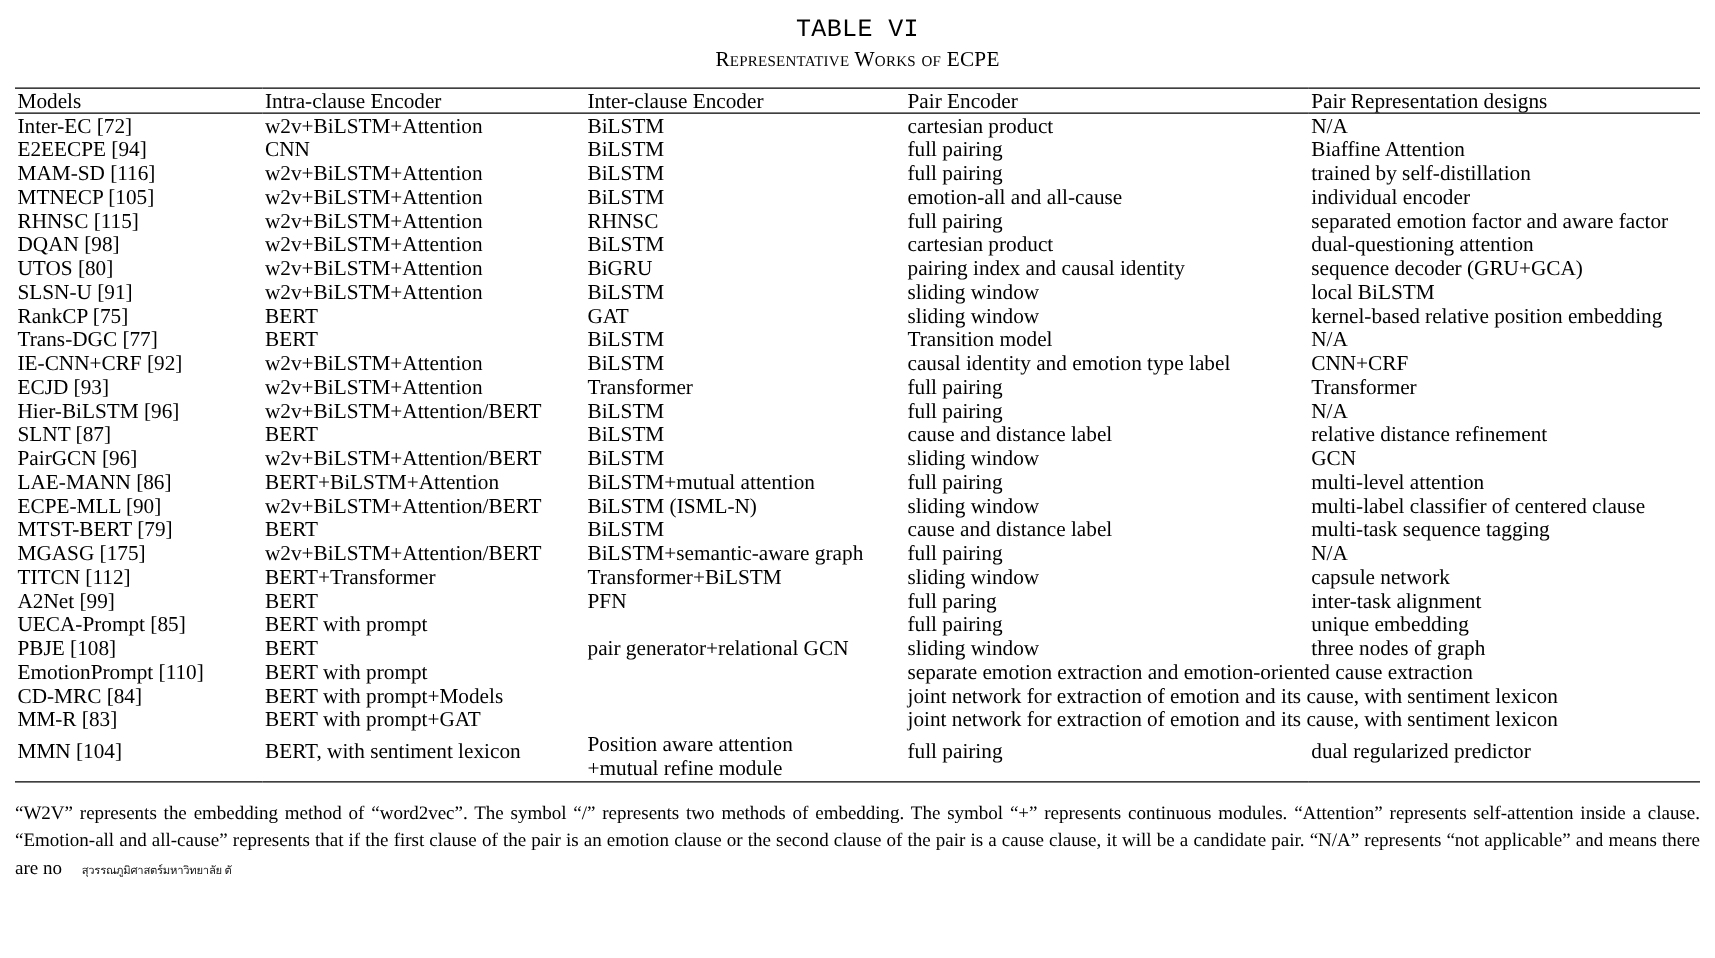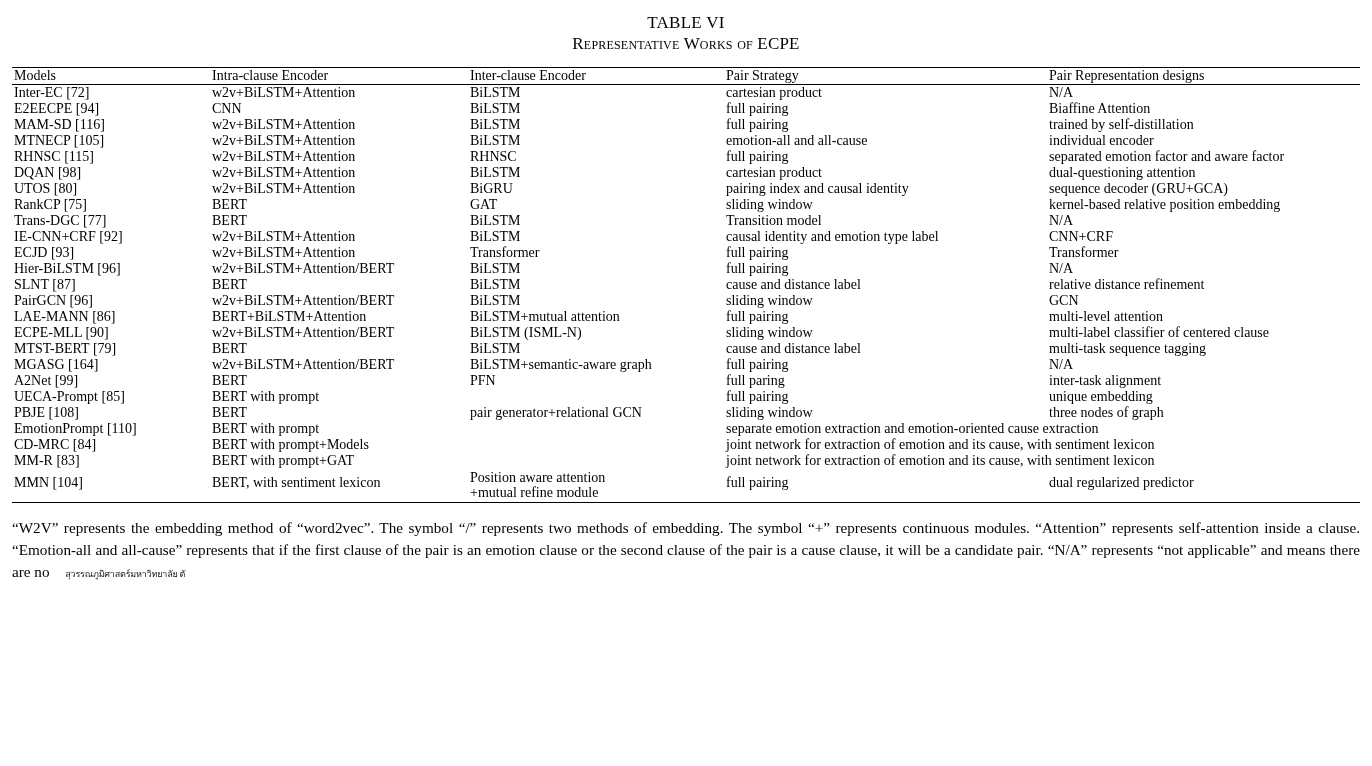--- a/index.html
+++ b/index.html
@@ -20,35 +20,36 @@
     height: 766px;
     padding: 0;
     box-sizing: border-box;
   }
   .caption {
     text-align: center;
     margin-top: 12px;
     line-height: 1.25;
   }
   .caption .line1 {
-    font-size: 17px;
+    font-size: 20px;
     letter-spacing: 0.3px;
+    font-family: Liberation Mono, monospace;
   }
   .caption .line2 {
     font-size: 17px;
     letter-spacing: 0.2px;
     font-variant: small-caps;
   }
   .table-wrap {
     margin: 12px 12px 0 12px;
   }
   table.tbl {
     width: 1348px;
     border-collapse: collapse;
-    font-size: 14px;
+    font-size: 17px;
     line-height: 1.0;
   }
   table.tbl td, table.tbl th {
     padding: 1px 2px 1px 2px;
     vertical-align: top;
     text-align: left;
     font-weight: normal;
   }
   thead td, thead th {
     padding-bottom: 3px;
@@ -110,21 +111,21 @@
           <col class="c1">
           <col class="c2">
           <col class="c3">
           <col class="c4">
       </colgroup>
       <thead>
         <tr class="rule-top">
           <td>Models</td>
           <td>Intra-clause Encoder</td>
           <td>Inter-clause Encoder</td>
-          <td>Pair Strategy</td>
+          <td>Pair Encoder</td>
           <td>Pair Representation designs</td>
         </tr>
       </thead>
       <tbody>
 
         <tr class="rule-mid">
           <td>Inter-EC [72]</td>
           <td>w2v+BiLSTM+Attention</td>
           <td>BiLSTM</td>
           <td>cartesian product</td>
@@ -166,20 +167,27 @@
           <td>dual-questioning attention</td>
         </tr>
         <tr>
           <td>UTOS [80]</td>
           <td>w2v+BiLSTM+Attention</td>
           <td>BiGRU</td>
           <td>pairing index and causal identity</td>
           <td>sequence decoder (GRU+GCA)</td>
         </tr>
         <tr>
+          <td>SLSN-U [91]</td>
+          <td>w2v+BiLSTM+Attention</td>
+          <td>BiLSTM</td>
+          <td>sliding window</td>
+          <td>local BiLSTM</td>
+        </tr>
+        <tr>
           <td>RankCP [75]</td>
           <td>BERT</td>
           <td>GAT</td>
           <td>sliding window</td>
           <td>kernel-based relative position embedding</td>
         </tr>
         <tr>
           <td>Trans-DGC [77]</td>
           <td>BERT</td>
           <td>BiLSTM</td>
@@ -236,25 +244,32 @@
           <td>multi-label classifier of centered clause</td>
         </tr>
         <tr>
           <td>MTST-BERT [79]</td>
           <td>BERT</td>
           <td>BiLSTM</td>
           <td>cause and distance label</td>
           <td>multi-task sequence tagging</td>
         </tr>
         <tr>
-          <td>MGASG [164]</td>
+          <td>MGASG [175]</td>
           <td>w2v+BiLSTM+Attention/BERT</td>
           <td>BiLSTM+semantic-aware graph</td>
           <td>full pairing</td>
           <td>N/A</td>
+        </tr>
+        <tr>
+          <td>TITCN [112]</td>
+          <td>BERT+Transformer</td>
+          <td>Transformer+BiLSTM</td>
+          <td>sliding window</td>
+          <td>capsule network</td>
         </tr>
         <tr>
           <td>A2Net [99]</td>
           <td>BERT</td>
           <td>PFN</td>
           <td>full paring</td>
           <td>inter-task alignment</td>
         </tr>
 
         <tr>

